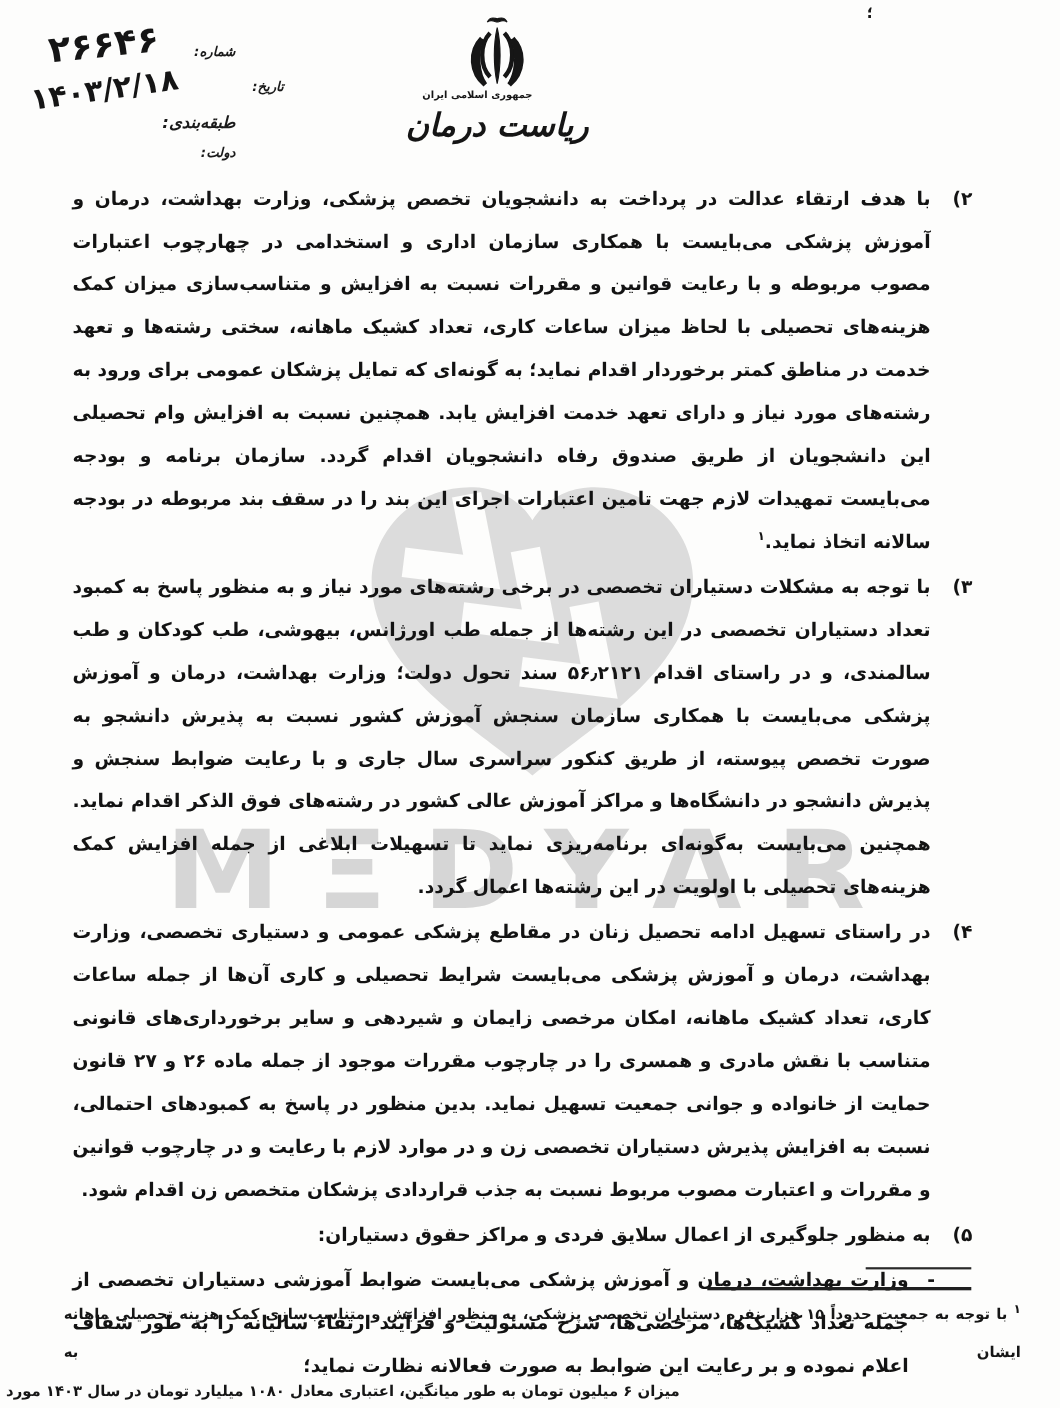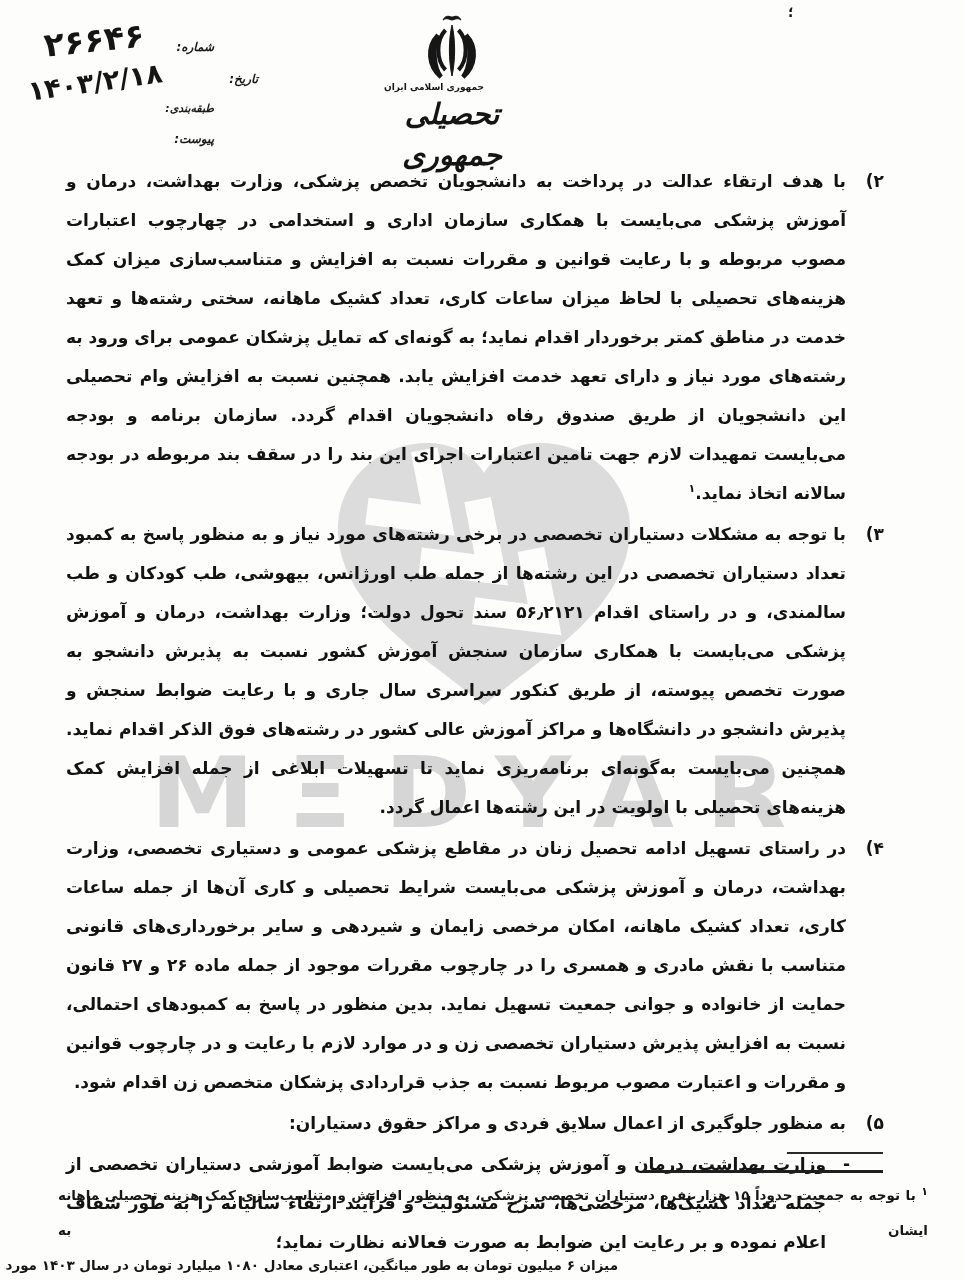--- a/index.html
+++ b/index.html
@@ -28,21 +28,21 @@
     position:absolute;left:362px;top:94px;width:180px;text-align:center;
     font-size:29px;font-weight:bold;font-style:italic;direction:rtl;
     font-family:"DejaVu Serif",serif;line-height:1.4;
   }
   .meta-label{
     position:absolute;left:150px;width:64px;text-align:right;direction:rtl;
     font-size:12px;font-weight:bold;font-style:italic;color:#1a1a1a;
   }
   .lbl-no{top:40px;}
   .lbl-date{top:72px;padding-left:44px;}
-  .lbl-class{top:102px;font-size:11px;}
+  .lbl-class{top:102px;font-size:15px;}
   .lbl-attach{top:132px;}
   .hand-number{
     position:absolute;left:42px;top:26px;
     font-size:33px;font-weight:bold;letter-spacing:7px;direction:rtl;
     transform:rotate(-6deg);transform-origin:left top;white-space:nowrap;
   }
   .hand-date{
     position:absolute;left:26px;top:76px;
     font-size:27px;font-weight:bold;letter-spacing:2px;direction:rtl;
     transform:rotate(-8deg);transform-origin:left top;white-space:nowrap;
@@ -96,26 +96,26 @@
         <path d="M19 8 C22 2 26 5 28 5 C30 5 34 2 37 8 C33 5 30 8 28 8 C26 8 23 5 19 8 Z"></path>
         <path d="M28 13 C24.5 28 24.5 48 28 64 C31.5 48 31.5 28 28 13 Z"></path>
         <path fill="none" stroke-width="4" d="M21.5 18 C12 28 12 48 21.5 58"></path>
         <path fill="none" stroke-width="4" d="M34.5 18 C44 28 44 48 34.5 58"></path>
         <path fill="none" stroke-width="4.5" d="M14 23 C2.5 35 4 54 17 65 C10 56 8 36 14 23"></path>
         <path fill="none" stroke-width="4.5" d="M42 23 C53.5 35 52 54 39 65 C46 56 48 36 42 23"></path>
       </g>
     </svg>
   </div>
   <div class="org-small">جمهوری اسلامی ایران</div>
-  <div class="org-big">تحصیلی جمهوری</div>
+  <div class="org-big">ریاست درمان</div>
 
   <div class="meta-label lbl-no">شماره:</div>
   <div class="meta-label lbl-date">تاریخ:</div>
   <div class="meta-label lbl-class">طبقه‌بندی:</div>
-  <div class="meta-label lbl-attach">پیوست:</div>
+  <div class="meta-label lbl-attach">دولت:</div>
 
   <div class="hand-number">۲۶۶۴۶</div>
   <div class="hand-date">۱۴۰۳/۲/۱۸</div>
 
   <div class="body-text">
 
     <div class="item">
       <span class="num">۲)</span>
       <div class="itext"><span>با هدف ارتقاء عدالت در پرداخت به دانشجویان تخصص پزشکی، وزارت بهداشت، درمان و آموزش پزشکی می‌بایست با همکاری سازمان اداری و استخدامی در چهارچوب اعتبارات مصوب مربوطه و با رعایت قوانین و مقررات نسبت به افزایش و متناسب‌سازی میزان کمک هزینه‌های تحصیلی با لحاظ میزان ساعات کاری، تعداد کشیک ماهانه، سختی رشته‌ها و تعهد خدمت در مناطق کمتر برخوردار اقدام نماید؛ به گونه‌ای که تمایل پزشکان عمومی برای ورود به رشته‌های مورد نیاز و دارای تعهد خدمت افزایش یابد. همچنین نسبت به افزایش وام تحصیلی این دانشجویان از طریق صندوق رفاه دانشجویان اقدام گردد. سازمان برنامه و بودجه می‌بایست تمهیدات لازم جهت تامین اعتبارات اجرای این بند را در سقف بند مربوطه در بودجه سالانه اتخاذ نماید.</span><sup class="fnref">۱</sup></div>
     </div>

